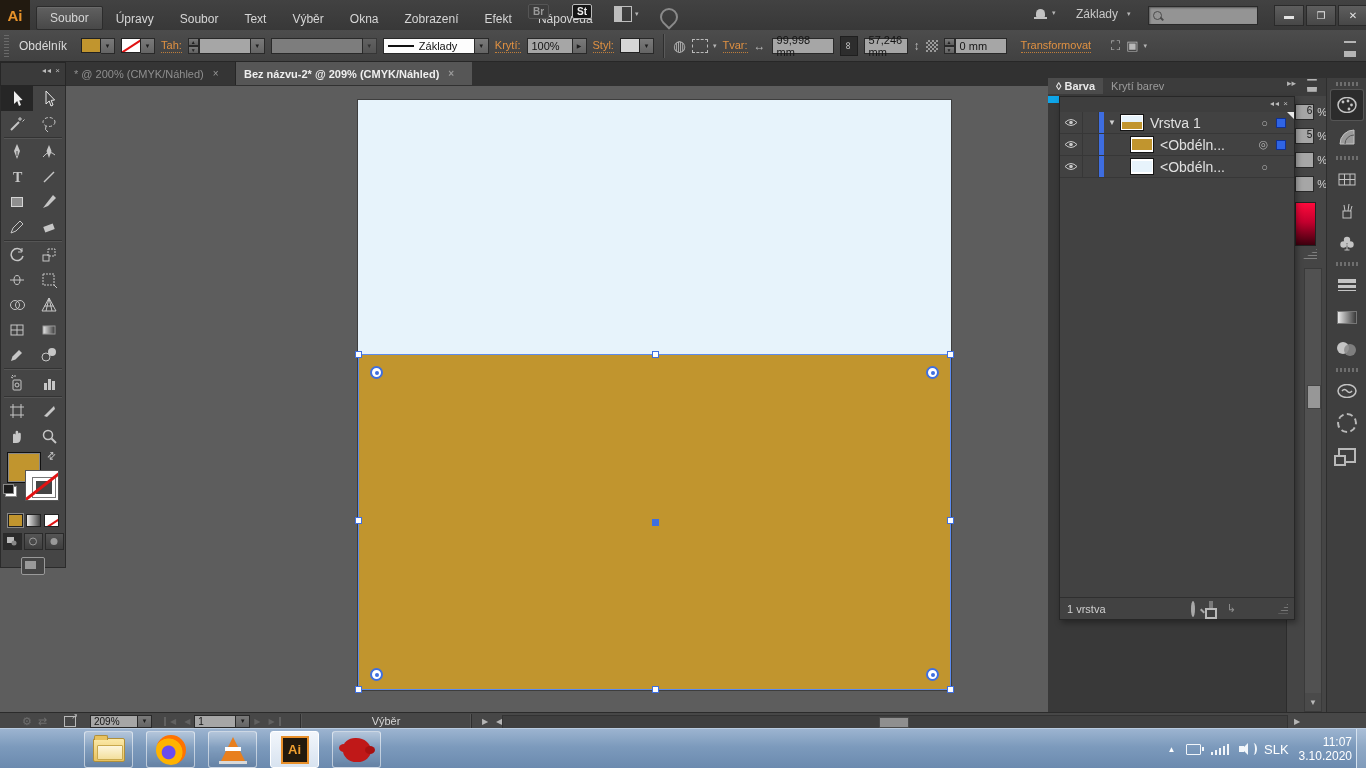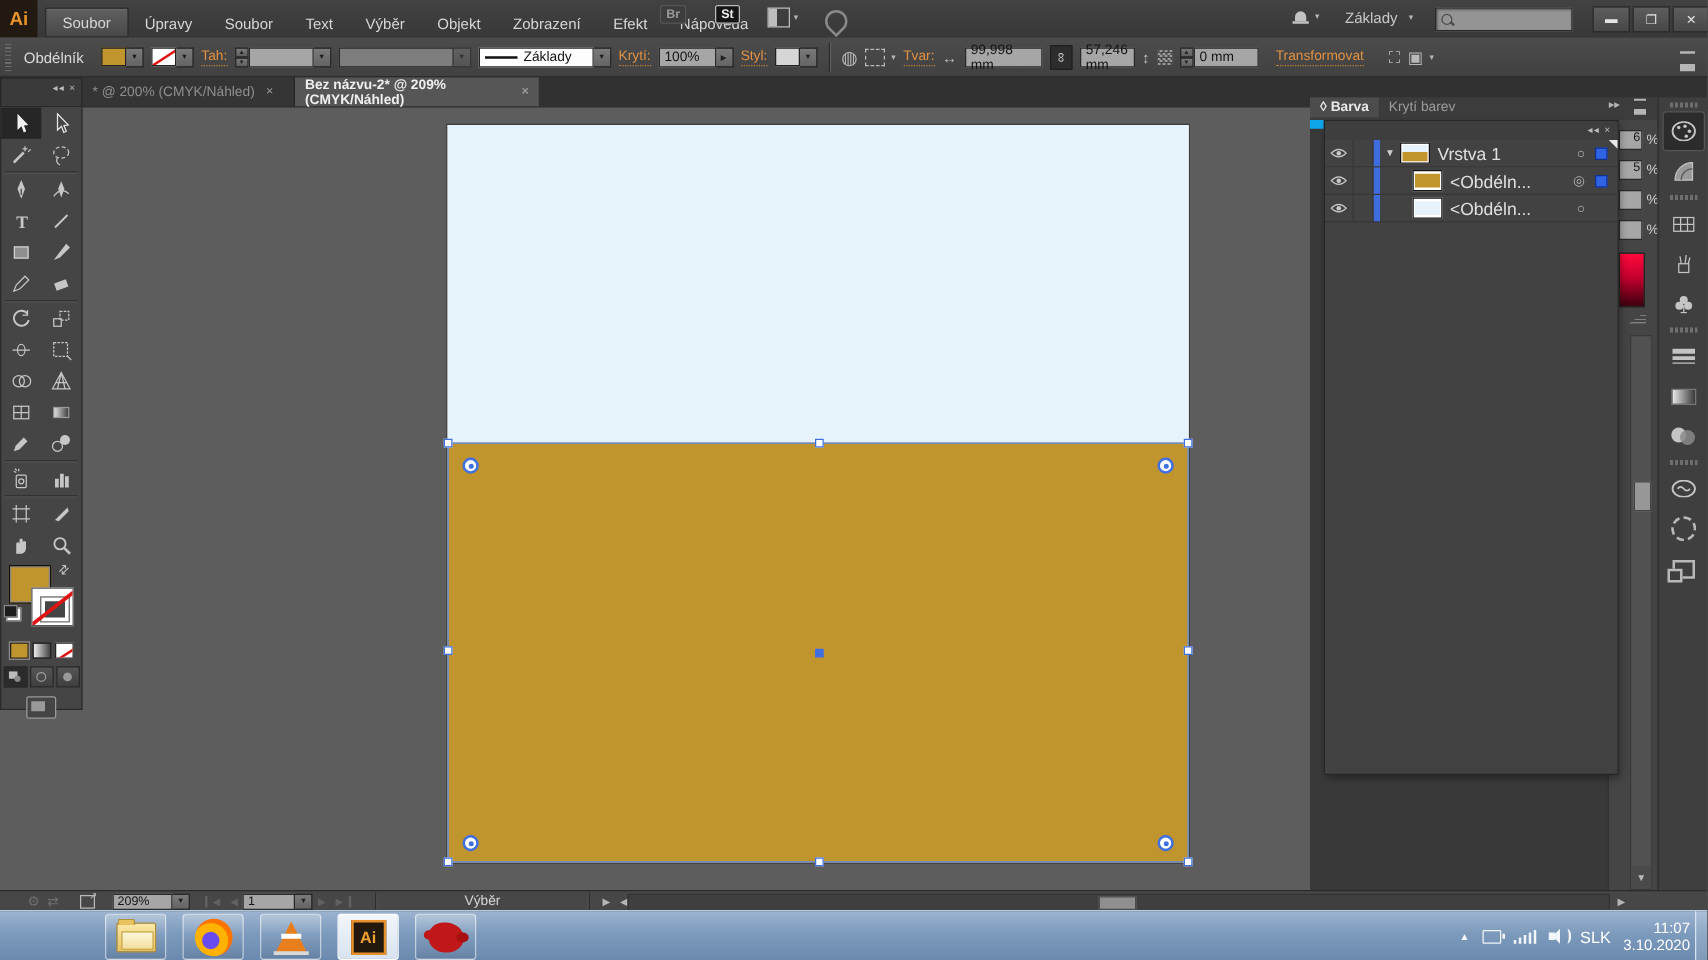--- a/index.html
+++ b/index.html
@@ -44,21 +44,21 @@
   .menu-lines{width:12px;height:8px;border-top:2px solid #b5b5b5;box-shadow:0 3px 0 #b5b5b5,0 6px 0 #b5b5b5;}
 
   
   .tabbar{left:0;top:62px;width:1366px;height:24px;background:#313131;border-bottom:1px solid #262626}
   .toolhead{left:0;top:62px;width:66px;height:24px;background:#3a3a3a;border:1px solid #262626;box-sizing:border-box}
   .toolhead .ctl{position:absolute;right:4px;top:3px;color:#bcbcbc;font-size:8px;letter-spacing:1px}
   .griph{left:76px;top:75px;width:62px;height:4px;background:repeating-linear-gradient(90deg,#6e6e6e 0 2px,transparent 2px 4px)}
   .dtab{position:absolute;top:62px;height:23px;display:flex;align-items:center;padding:0 8px;font-size:11px;box-sizing:border-box}
   .dtab .x{margin-left:9px;color:#9a9a9a;font-size:10px}
   .dtab.inactive{left:66px;width:170px;background:#353535;color:#8f8f8f;border-right:1px solid #262626}
-  .dtab.active{left:236px;width:195px;background:#565656;color:#efefef;font-weight:bold}
+  .dtab.active{left:236px;width:236px;background:#565656;color:#efefef;font-weight:bold}
 
   
   .canvas{left:0;top:86px;width:1326px;height:626px;background:#5d5d5d;overflow:hidden}
   .artboard{position:absolute;left:358px;top:14px;width:593px;height:590px;background:#fff;outline:1px solid #3e3e3e}
   .rect-blue{position:absolute;left:0;top:0;width:593px;height:254px}
   .rect-gold{position:absolute;left:0;top:254px;width:593px;height:336px}
   .selbox{position:absolute;left:358px;top:268px;width:593px;height:336px;border:1px solid #5b8bef;box-sizing:border-box}
   .hdl{position:absolute;width:7px;height:7px;background:#fff;border:1px solid #3f6fe0;box-sizing:border-box}
   .ctr{position:absolute;width:7px;height:7px;background:#3f6fe0}
   .cw{position:absolute;width:9px;height:9px;border:2px solid #3f6fe0;border-radius:50%;background:#fff}
@@ -174,21 +174,21 @@
 <body>
 
 <div class="abs titlebar">
   <div class="abs ailogo">Ai</div>
   <div class="menu">
     <span class="mitem first">Soubor</span>
     <span class="mitem">Úpravy</span>
     <span class="mitem">Soubor</span>
     <span class="mitem">Text</span>
     <span class="mitem">Výběr</span>
-    <span class="mitem">Objekt</span>
+    <span class="mitem">Okna</span>
     <span class="mitem">Zobrazení</span>
     <span class="mitem">Efekt</span>
     <span class="mitem">Nápověda</span>
   </div>
   <div class="abs" style="left:528px;top:5px"><span class="tbbtn">Br</span></div>
   <div class="abs" style="left:572px;top:5px"><span class="tbbtn st">St</span></div>
   <div class="abs flex" style="left:614px;top:6px">
     <span style="display:inline-block;width:16px;height:14px;border:1px solid #bdbdbd;background:linear-gradient(90deg,#bdbdbd 0 7px,transparent 7px)"></span>
     <span class="caret">▾</span>
   </div>
@@ -613,20 +613,29 @@
       </div>
     <div class="lockc"></div>
     <div class="bluebar"></div>
     <div class="lthumb" style="margin-left:22px">
         <div style="position:absolute;inset:2px 1px;background:#e7f3fb"></div>
       </div>
     <span class="lname">&lt;Obdéln...</span>
     <span class="tgt">○</span>
   </div>
 
+  <div class="lfoot">
+    <span style="margin-left:7px;color:#cfcfcf">1 vrstva</span>
+    <span style="margin-left:auto" class="fico"><span class="magd"></span></span>
+    <span class="fico"><span class="twosq" style="transform:scale(.7);border-color:#7a7a7a"></span></span>
+    <span class="fico">↳</span>
+    <span class="fico"><span class="sheet"></span></span>
+    <span class="fico"><span class="trash"></span></span>
+    <span style="margin-right:6px;width:10px;height:10px;background:repeating-linear-gradient(#777 0 1px,transparent 1px 3px);clip-path:polygon(100% 0,100% 100%,0 100%)"></span>
+  </div>
 </div>
 
 <div class="abs dock">
   <div class="dgrip"></div>
   <div class="dicon on">
       <svg width="20" height="16">
         <ellipse cx="10" cy="8" rx="9" ry="7.5" fill="none" stroke="#c4c4c4" stroke-width="1.5"></ellipse>
         <circle cx="6" cy="5" r="1.4" fill="#c4c4c4"></circle>
         <circle cx="11" cy="4" r="1.4" fill="#c4c4c4"></circle>
         <circle cx="14.5" cy="8" r="1.4" fill="#c4c4c4"></circle>

